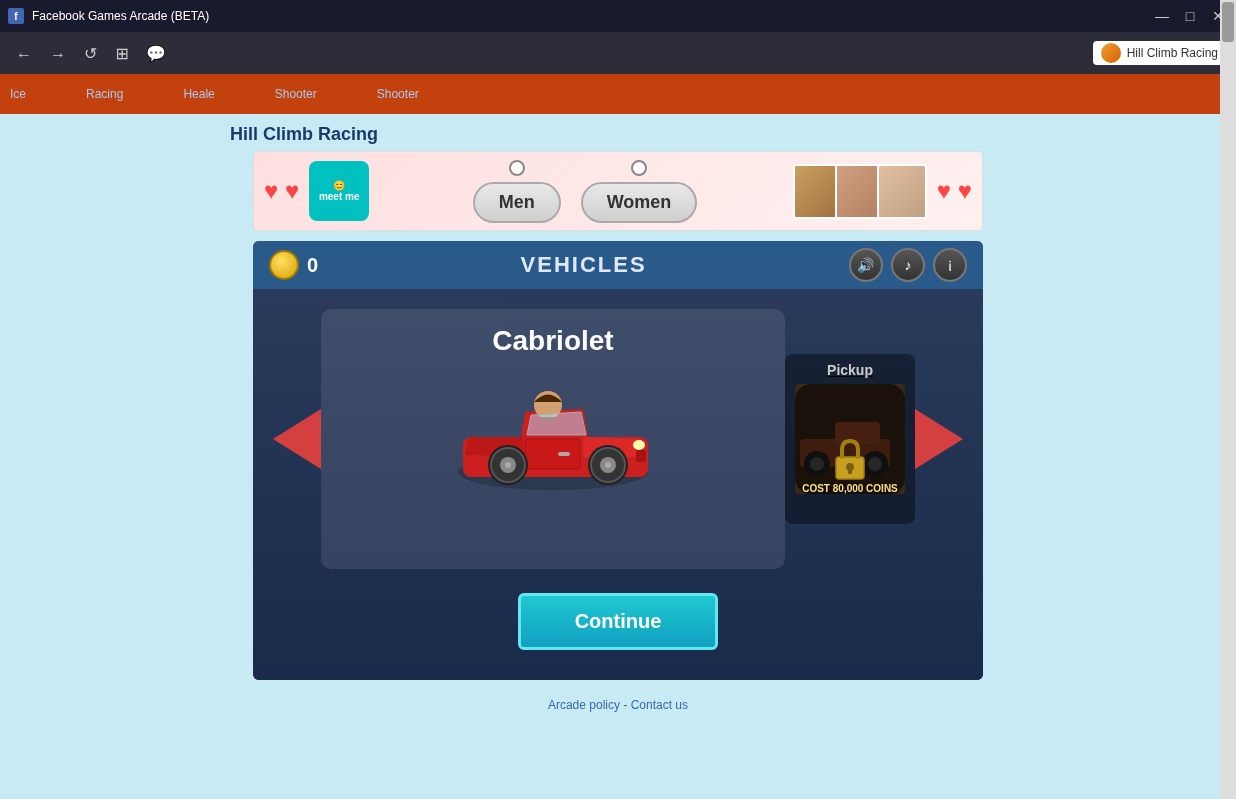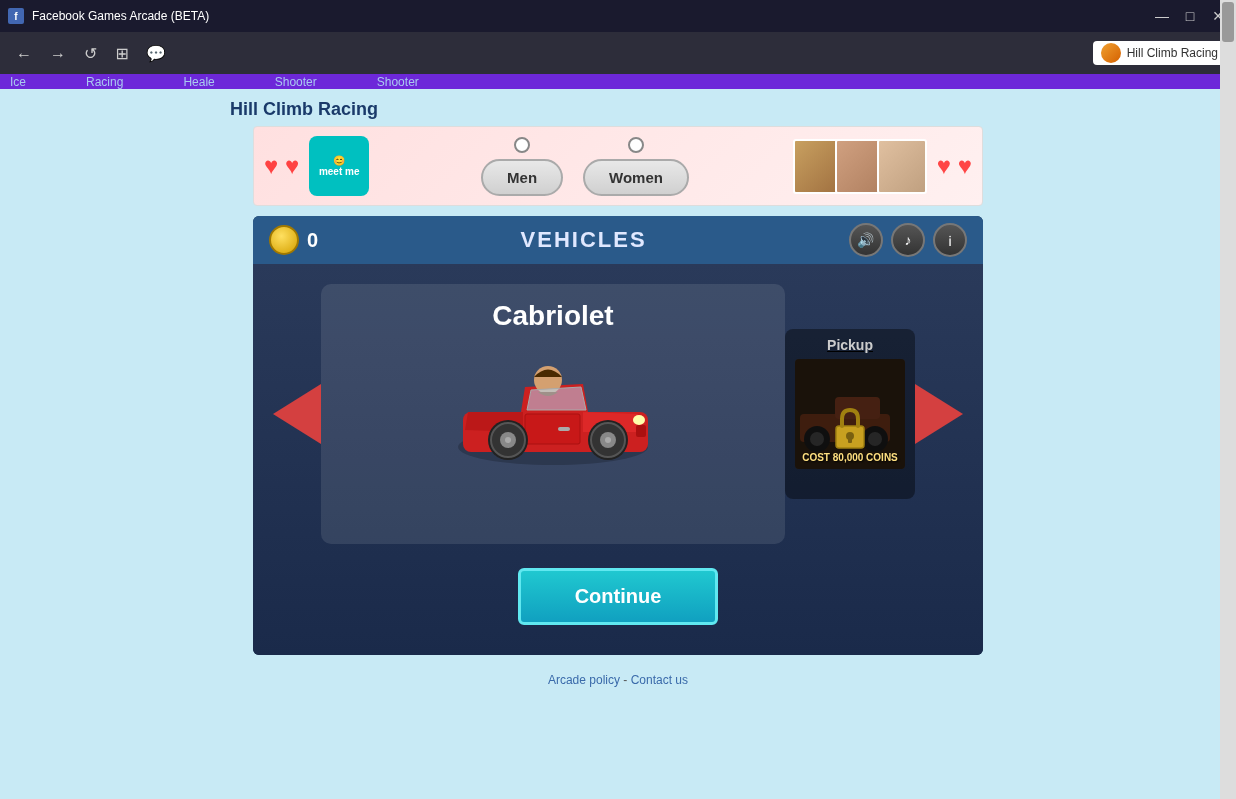--- a/index.html
+++ b/index.html
@@ -90,22 +90,22 @@
     }
     .game-badge-icon {
       width: 20px;
       height: 20px;
       border-radius: 50%;
       background: linear-gradient(135deg, #f0a030, #d46000);
     }
 
     
     .top-nav-tabs {
-      background: #6d28d9;
-      height: 15px;
+      background: #c2410c;
+      height: 40px;
       display: flex;
       align-items: center;
       padding: 0 10px;
       gap: 60px;
       overflow: hidden;
     }
     .top-nav-tab {
       color: #aac8f0;
       font-size: 12px;
       cursor: pointer;
@@ -182,21 +182,21 @@
       height: 16px;
       border-radius: 50%;
       border: 2px solid #888;
       background: white;
     }
     .ad-btn {
       background: linear-gradient(to bottom, #e8e8e8, #d0d0d0);
       border: 2px solid #aaa;
       border-radius: 24px;
       padding: 8px 24px;
-      font-size: 15px;
+      font-size: 18px;
       font-weight: bold;
       color: #333;
       cursor: pointer;
     }
     .ad-photos {
       display: flex;
       align-items: center;
     }
     .ad-photo {
       width: 50px;
@@ -359,21 +359,21 @@
       overflow: hidden;
     }
     .locked-overlay {
       position: absolute;
       inset: 0;
       background: rgba(0,0,0,0.55);
       display: flex;
       flex-direction: column;
       align-items: center;
       justify-content: flex-end;
-      padding-bottom: 6px;
+      border-radius: 16px;
     }
     .lock-icon-svg {
       margin-bottom: 2px;
     }
     .cost-text {
       color: #ffe080;
       font-size: 10px;
       font-weight: bold;
       text-align: center;
       text-shadow: 1px 1px 2px #000;

